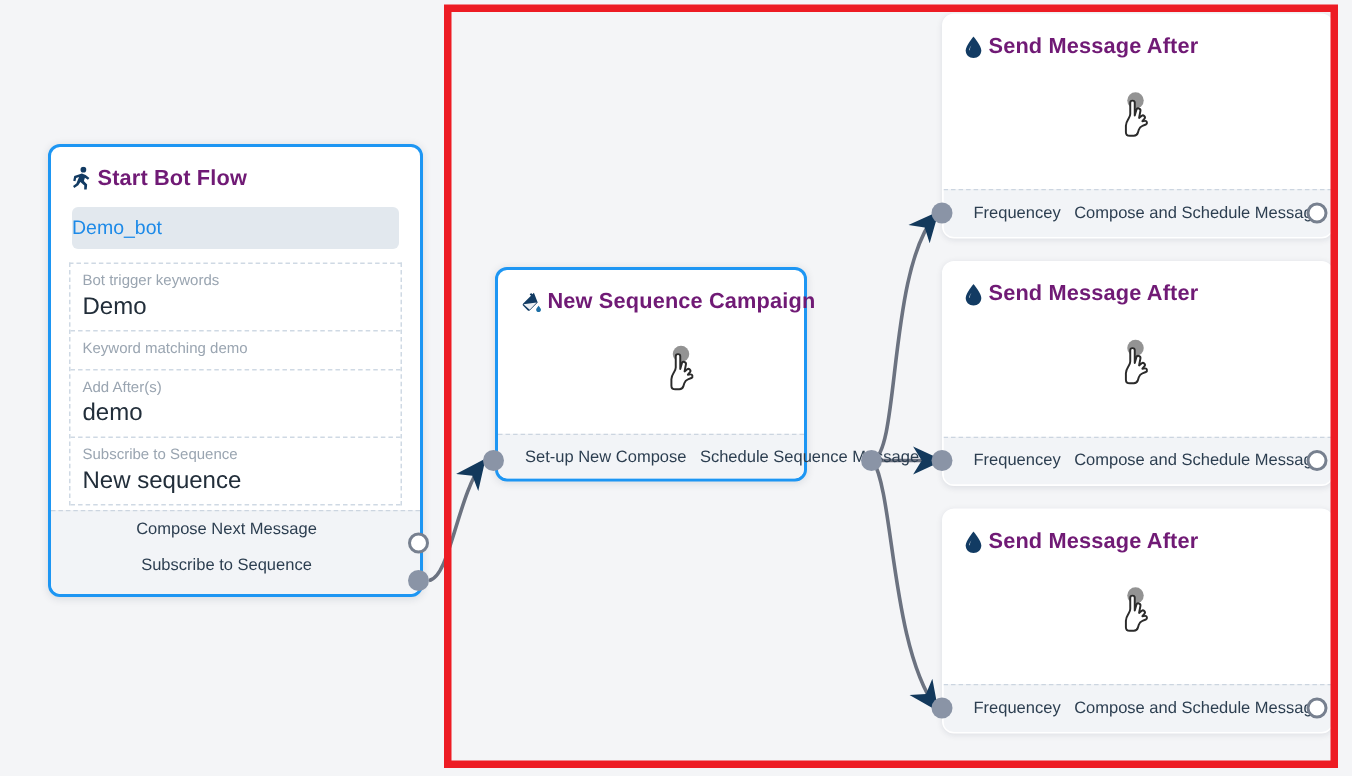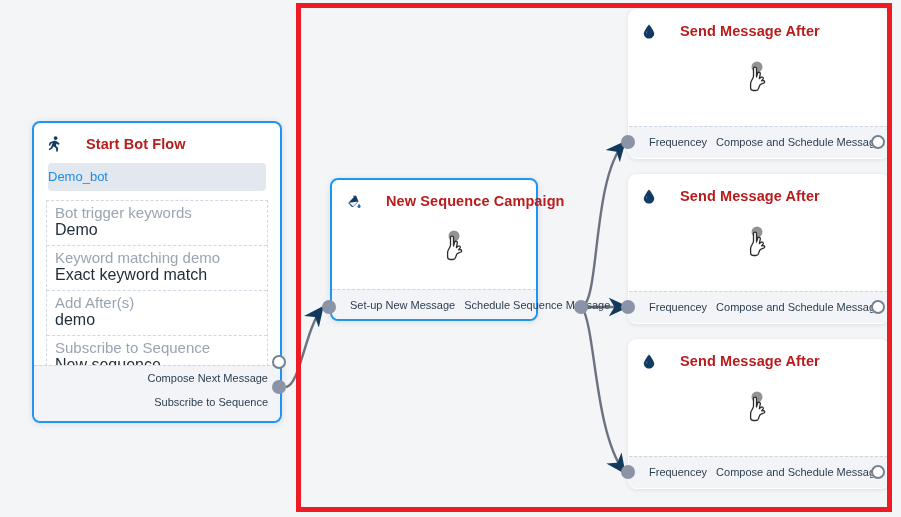--- a/index.html
+++ b/index.html
@@ -48,24 +48,24 @@
     border: 2px solid #1d96f3;
     box-shadow: 0 1px 6px rgba(16,30,54,0.12);
   }
   .node.plain {
     border: 1px solid #ffffff;
   }
 
   .node-title {
     display: flex;
     align-items: center;
-    gap: 25px;
+    gap: 4px;
     font-size: 14.5px;
     font-weight: bold;
-    color: #b91c1c;
+    color: #701a75;
     padding: 13px 0 0 14px;
     letter-spacing: .1px;
     white-space: nowrap;
   }
   .node-title .ticon { display: inline-flex; align-items: center; }
 
   
   .bot-pill {
     margin: 11px 14px 0 14px;
     background: #e2e8ee;
@@ -80,21 +80,21 @@
   .fields {
     margin: 9px 12px 0 12px;
     border: 1px dashed #cfd9e4;
     border-bottom: none;
   }
   .field {
     border-bottom: 1px dashed #cfd9e4;
     padding: 5px 8px 6px 8px;
   }
   .field-label {
-    font-size: 15px;
+    font-size: 10px;
     color: #9aa5b1;
     line-height: 14px;
   }
   .field-value {
     font-size: 16px;
     color: #222e3a;
     line-height: 18px;
     padding-top: 1px;
   }
 
@@ -103,21 +103,21 @@
     position: absolute;
     left: 0; right: 0; bottom: 0;
     background: #f2f4f7;
     border-top: 1px dashed #ccd5e0;
     border-radius: 0 0 7px 7px;
     box-sizing: border-box;
   }
   .port-row {
     display: flex;
     align-items: center;
-    justify-content: flex-end;
+    justify-content: center;
     height: 24px;
     padding-right: 12px;
     font-size: 11px;
     color: #2c3e50;
     white-space: nowrap;
   }
   .footer-inline {
     display: flex;
     align-items: center;
     height: 30px;
@@ -166,21 +166,21 @@
 
     <path d="M 286,387 C 300,385 305,330 322,308" fill="none" stroke="#6b7280" stroke-width="2.4" marker-end="url(#arrow)"></path>
 
     <path d="M 582,307 C 600,300 592,180 624,143" fill="none" stroke="#6b7280" stroke-width="2.4" marker-end="url(#arrow)"></path>
 
     <path d="M 582,307 L 626,307" fill="none" stroke="#6b7280" stroke-width="2.4" marker-end="url(#arrow)"></path>
 
     <path d="M 582,307 C 596,330 594,430 624,472" fill="none" stroke="#6b7280" stroke-width="2.4" marker-end="url(#arrow)"></path>
   </svg>
 
-  <div class="node selected" id="node-start" style="left:32px; top:96px; width:250px; height:302px;margin-top:25px;">
+  <div class="node selected" id="node-start" style="left:32px; top:96px; width:250px; height:302px;">
 
     <div class="node-title">
       <span class="ticon">
         <svg width="13" height="16" viewBox="0 0 13 16">
           <circle cx="7.6" cy="2.1" r="1.9" fill="#123b63"></circle>
           <path d="M6.6 4.6 L9.1 5.6 L11.6 7.6 L10.6 8.9 L8.6 7.5 L7.9 9.6 L10.1 12.0 L9.8 15.4 L8.1 15.4 L8.2 12.6 L5.6 10.3 L4.2 12.5 L1.5 14.3 L0.7 13.0 L2.9 11.4 L4.7 7.0 L2.8 7.7 L2.3 9.8 L0.8 9.5 L1.5 6.4 Z" fill="#123b63"></path>
         </svg>
       </span>
       <span>Start Bot Flow</span>
     </div>
@@ -189,21 +189,20 @@
       <span>Demo_bot</span>
     </div>
 
     <div class="fields">
       <div class="field">
         <div class="field-label">Bot trigger keywords</div>
         <div class="field-value">Demo</div>
       </div>
       <div class="field">
         <div class="field-label">Keyword matching demo</div>
-        <div class="field-value">Exact keyword match</div>
       </div>
       <div class="field">
         <div class="field-label">Add After(s)</div>
         <div class="field-value">demo</div>
       </div>
       <div class="field">
         <div class="field-label">Subscribe to Sequence</div>
         <div class="field-value">New sequence</div>
       </div>
     </div>
@@ -236,21 +235,21 @@
 
     <div class="hand-box" style="left:99px; top:42px;">
       <svg width="44" height="44" viewBox="0 0 44 44">
         <circle cx="20" cy="11" r="5.5" fill="#3a3a3a" opacity="0.55"></circle>
         <path d="M16.5 12.5 C16.5 10.6 19.5 10.6 19.5 12.5 L19.5 21.0 L20.6 17.2 C21.0 15.6 23.6 16.2 23.3 17.8 L22.4 22.6 L24.2 21.2 C25.2 20.4 27.0 21.8 26.0 23.1 L24.6 24.8 L26.3 24.6 C27.7 24.4 28.2 26.5 26.9 27.0 L24.6 27.9 C23.5 28.3 22.6 29.3 22.2 30.5 L21.6 32.4 C21.2 33.7 20.2 34.5 18.9 34.5 L16.2 34.5 C14.6 34.5 13.6 33.4 13.6 32.1 L13.6 27.8 C13.6 25.8 14.5 24.5 15.3 23.2 C15.9 22.2 16.5 21.3 16.5 20.0 Z" fill="#ffffff" stroke="#2b2b2b" stroke-width="1.3" stroke-linejoin="round"></path>
       </svg>
     </div>
 
     <div class="node-footer" style="height:30px;">
       <div class="footer-inline">
-        <span>Set-up New Message</span>
+        <span>Set-up New Compose</span>
         <span>Schedule Sequence Message</span>
       </div>
     </div>
   </div>
   <div class="port filled" style="left:322px; top:300px;"></div>
   <div class="port filled" style="left:574px; top:300px;"></div>
 
   <div class="node plain" style="left:628px; top:9px; width:261px; height:150px;">
     <div class="node-title">
       <span class="ticon">

